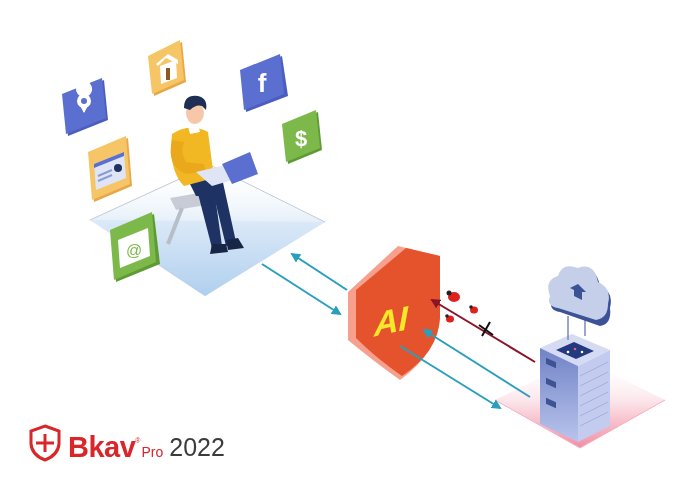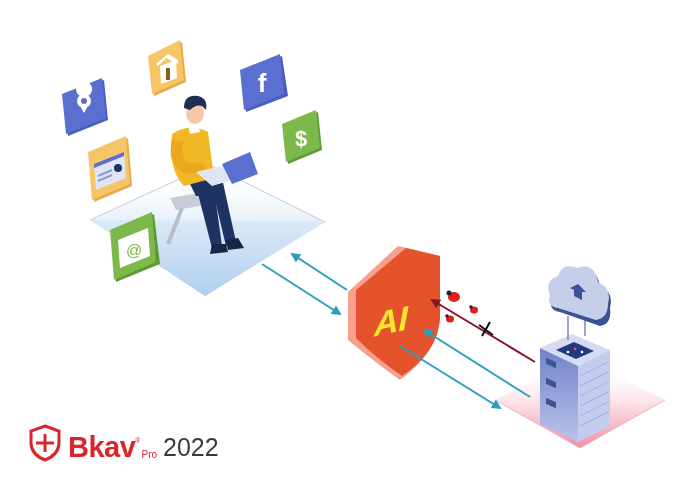--- a/index.html
+++ b/index.html
@@ -2,21 +2,21 @@
 <html><head>
 <meta charset="utf-8">
 <style>
   html, body { margin: 0; padding: 0; background: #ffffff; }
   .stage { position: relative; width: 700px; height: 490px; overflow: hidden; background: #ffffff; font-family: "Liberation Sans", sans-serif; }
   svg.scene { position: absolute; left: 0; top: 0; }
   .logo { position: absolute; left: 28px; top: 422px; display: flex; align-items: flex-end; height: 40px; }
   .logo-shield { width: 34px; height: 38px; margin-right: 6px; }
   .brand { color: #d8262b; font-weight: bold; font-size: 29px; letter-spacing: -0.5px; line-height: 1; text-align: center; }
   .reg { color: #d8262b; font-size: 7px; vertical-align: top; position: relative; top: -18px; }
-  .pro { color: #d8262b; font-size: 10px; margin-left: 1px; margin-right: 6px; position: relative; top: -2px; }
+  .pro { color: #d8262b; font-size: 14px; margin-left: 1px; margin-right: 6px; position: relative; top: -2px; }
   .year { color: #3b3b3b; font-weight: normal; font-size: 25px; line-height: 1; position: relative; top: -2px; }
   .ai-label { position: absolute; left: 374px; top: 302px; font-family: "Liberation Sans", sans-serif; font-weight: bold; font-style: italic; font-size: 34px; color: #f7e82a; transform: skewY(-12deg); }
 </style>
 </head>
 <body>
 
 <div class="stage">
   <svg class="scene" width="700" height="490" viewBox="0 0 700 490">
     <defs>
       <linearGradient id="blueFloor" x1="0" y1="0" x2="0" y2="1">

